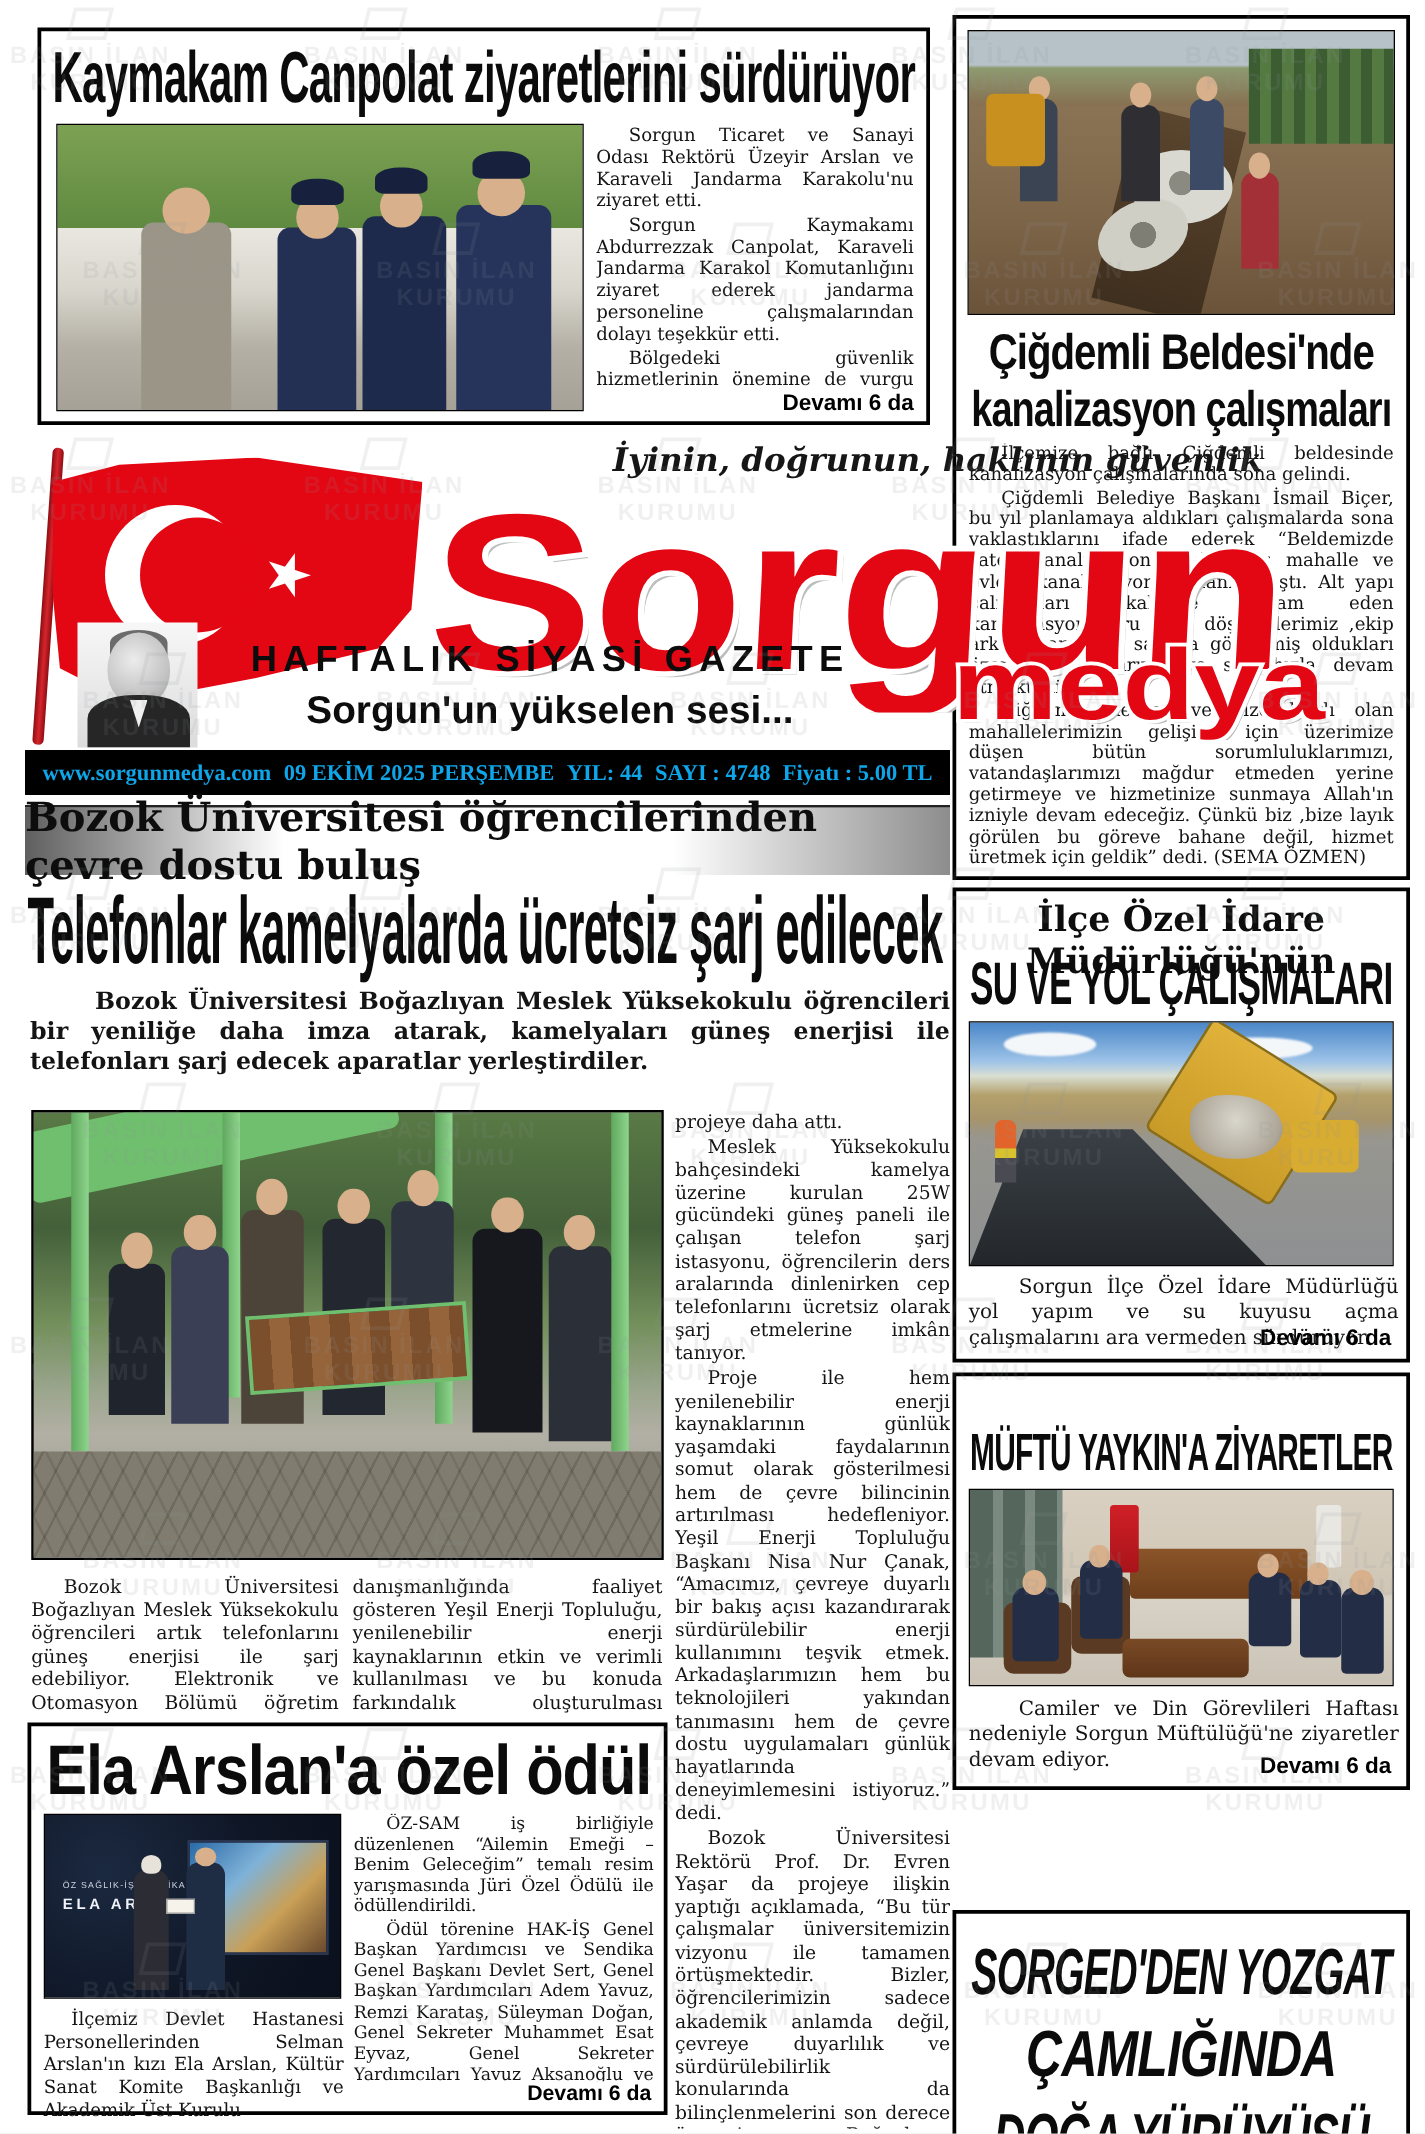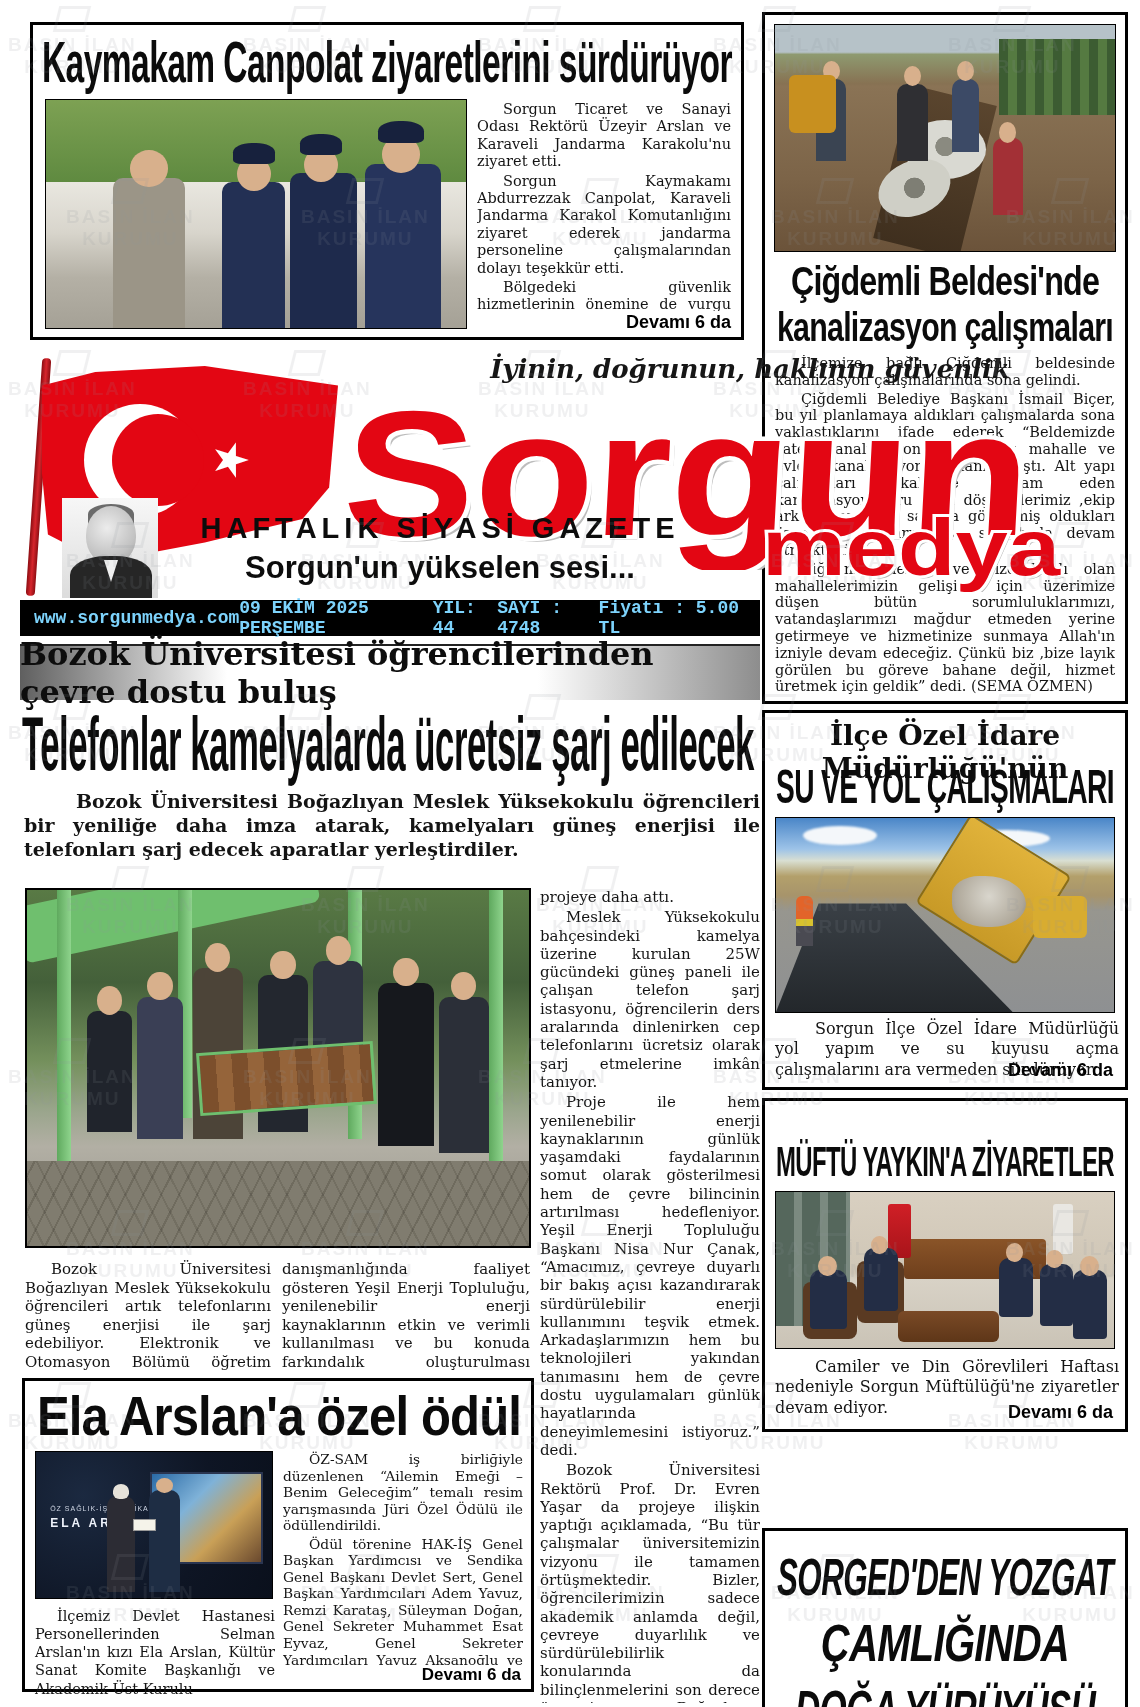--- a/index.html
+++ b/index.html
@@ -25,22 +25,22 @@
   .flag-star{left:168px;top:66px;color:#fff;font-size:46px;transform:rotate(18deg);font-family:"DejaVu Sans",sans-serif;}
   #ataturk{width:96px;height:100px;background:linear-gradient(180deg,#f7f7f7,#dcdcdc);overflow:hidden;}
   #ataturk .at-head{position:absolute;left:24px;top:8px;width:50px;height:58px;border-radius:50% 50% 46% 46%;
      background:radial-gradient(circle at 42% 38%,#ececec,#c2c2c2 62%,#9a9a9a);}
   #ataturk .at-hair{position:absolute;left:26px;top:6px;width:46px;height:20px;border-radius:50% 50% 0 0;background:#6b6b6b;}
   #ataturk .at-suit{position:absolute;left:8px;top:58px;width:82px;height:42px;border-radius:45% 45% 0 0;background:#262626;}
   #ataturk .at-shirt{position:absolute;left:42px;top:62px;width:14px;height:22px;background:#f0f0f0;clip-path:polygon(50% 0,100% 0,50% 100%,0 0);}
   #gazette-type{font-family:"Liberation Sans",sans-serif;font-weight:bold;font-size:29px;letter-spacing:5px;text-align:center;color:#0c0c0c;}
   #gazette-motto{font-family:"Liberation Sans",sans-serif;font-weight:bold;font-size:31px;text-align:center;color:#0c0c0c;}
   
-  #info-bar{display:flex;align-items:center;justify-content:space-between;background:#000;color:#7dd3fc;
-     font-family:Liberation Mono, monospace;font-weight:bold;font-size:18px;padding:0 14px;box-sizing:border-box;}
+  #info-bar{display:flex;align-items:center;justify-content:space-between;background:#000;color:#0ea5e9;
+     font-family:Liberation Serif, serif;font-weight:bold;font-size:18px;padding:0 14px;box-sizing:border-box;}
   
   #kicker-bar{background:linear-gradient(90deg,#5f5f5f 0%,#ffffff 28%,#ffffff 70%,#8d8d8d 100%);
      display:flex;align-items:center;justify-content:center;border-top:2px solid #222;}
   #kicker-bar div{font-family:"DejaVu Serif",serif;font-weight:bold;font-size:32px;color:#0d0d0d;}
   
   #wm-layer{position:absolute;left:0;top:0;width:1140px;height:1707px;pointer-events:none;z-index:60;}
   .wm{position:absolute;display:flex;flex-direction:column;align-items:center;color:#8f959c;opacity:.13;
       font-family:"Liberation Sans",sans-serif;font-weight:bold;font-size:19px;letter-spacing:2px;white-space:nowrap;}
   .wm-box{width:26px;height:20px;border:3px solid currentColor;transform:skewX(-14deg);margin-bottom:2px;}
   

